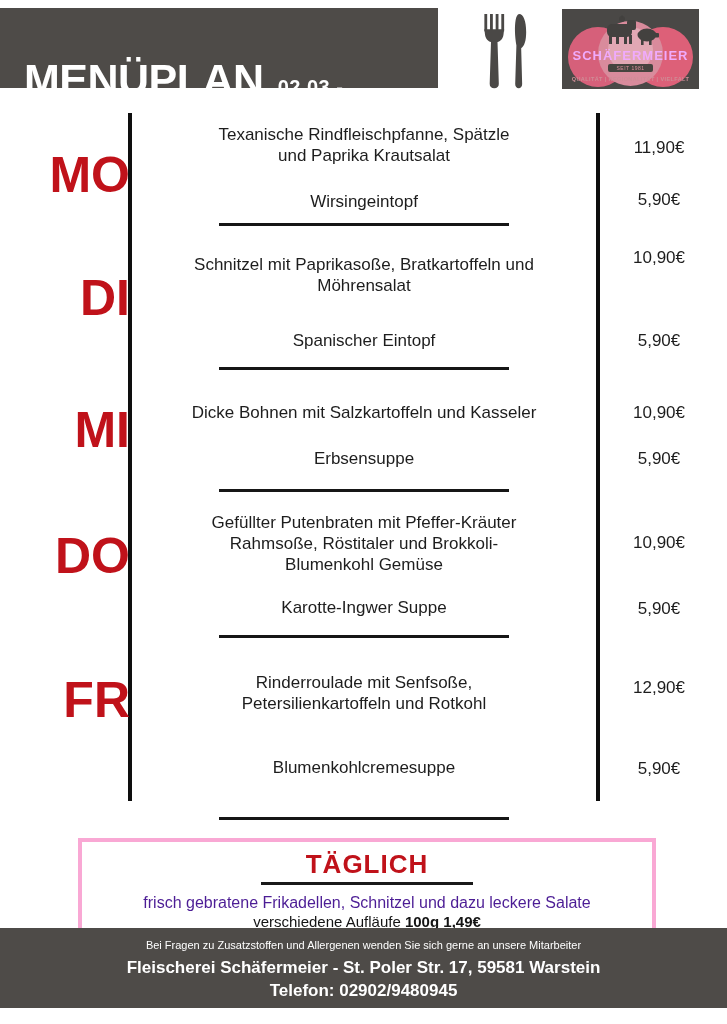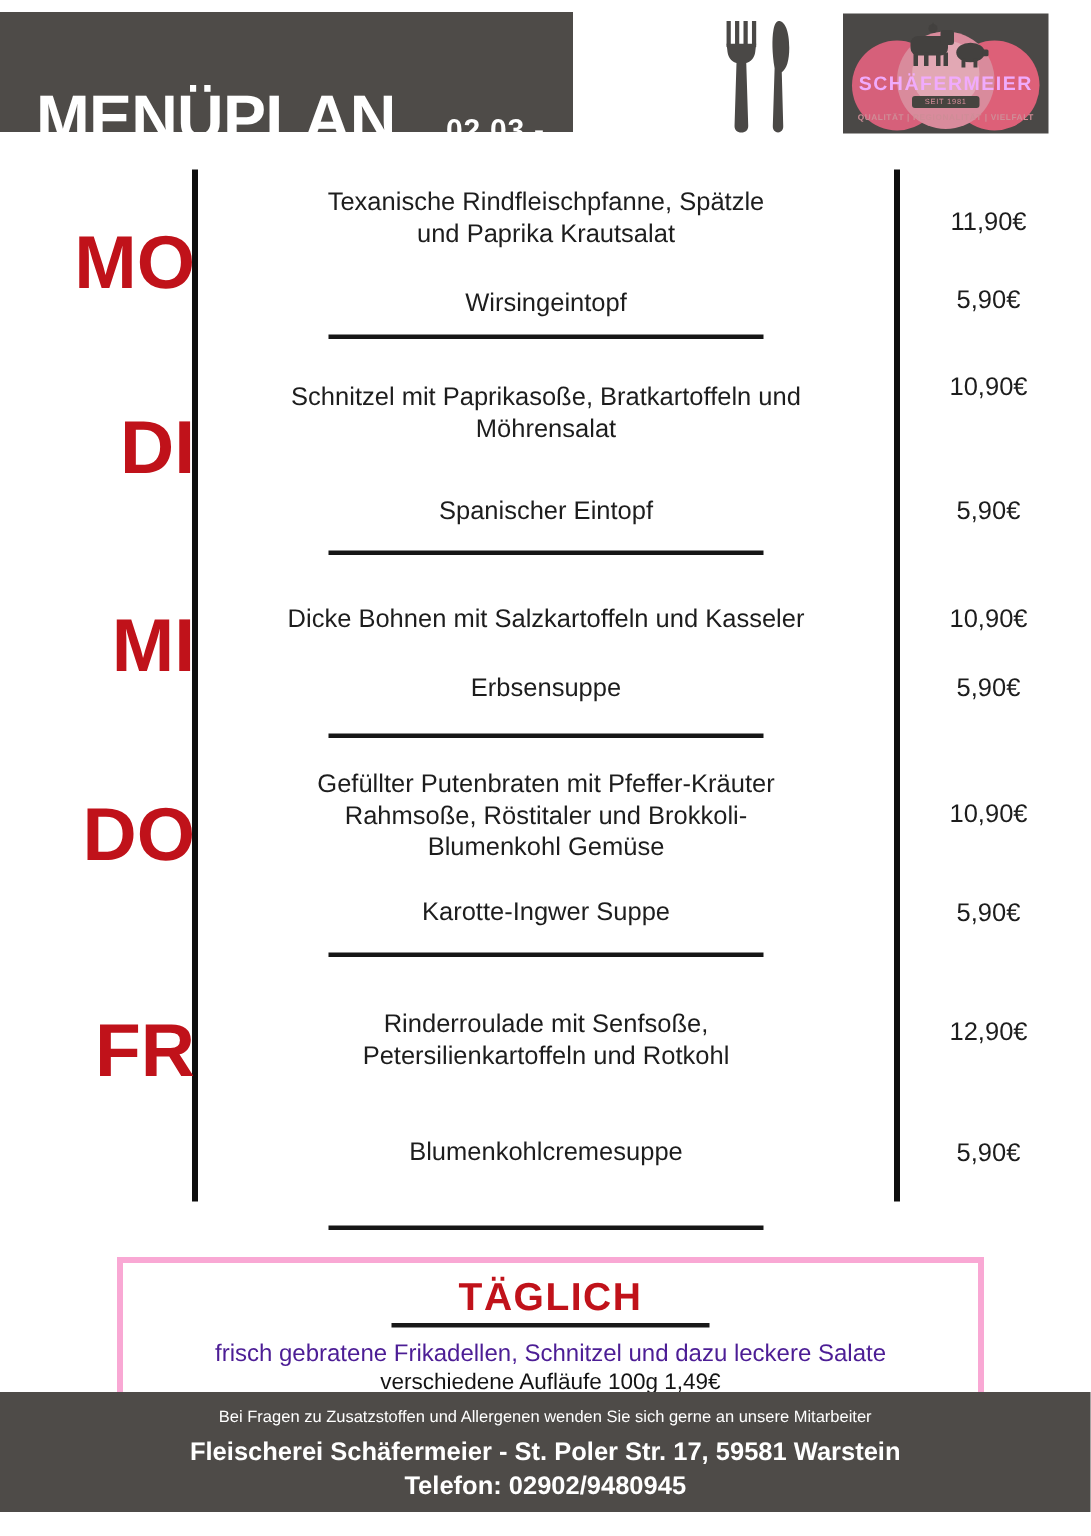--- a/index.html
+++ b/index.html
@@ -6,23 +6,23 @@
   body{
     width:727px;height:1024px;background:#ffffff;
     font-family:"Liberation Sans","DejaVu Sans",sans-serif;
     position:relative;overflow:hidden;
     color:#1d1d1d;
   }
   .page{position:absolute;inset:0;}
 
   
   .header-bar{
-    position:absolute;left:0;top:8px;width:382px;height:80px;
+    position:absolute;left:0;top:8px;width:438px;height:80px;
     background:#4e4b48;display:flex;align-items:baseline;
-    padding:0 0 0 24px;box-sizing:border-box;text-align:center;
+    padding:0 0 0 24px;box-sizing:border-box;
   }
   .header-bar .inner{display:flex;align-items:baseline;gap:14px;margin-top:50px;}
   .title{
     color:#fff;font-size:43px;font-weight:bold;letter-spacing:-0.5px;line-height:1;
   }
   .date-range{color:#fff;font-size:20px;font-weight:bold;letter-spacing:0.5px;}
 
   .utensils{position:absolute;left:478px;top:14px;width:54px;height:76px;}
 
   
@@ -85,21 +85,21 @@
     position:absolute;left:78px;top:838px;width:578px;height:165px;
     border:4px solid #f9a8d4;background:#fff;box-sizing:border-box;
     text-align:center;z-index:1;
   }
   .daily-title{
     margin-top:8px;color:#c0121a;font-size:26px;font-weight:bold;letter-spacing:1px;line-height:1.1;
   }
   .daily-underline{width:212px;height:3px;background:#191919;margin:3px auto 8px auto;}
   .daily-line1{font-size:16px;line-height:19px;color:#4c1d95;}
   .daily-line2{font-size:15px;line-height:19px;color:#141414;}
-  .daily-line2 .b{font-weight:normal;}
+  .daily-line2 .b{font-weight:bold;}
 
   
   .footer-bar{
     position:absolute;left:0;top:928px;width:727px;height:80px;
     background:#4e4b48;z-index:2;color:#fff;text-align:center;
     display:flex;flex-direction:column;justify-content:center;gap:3px;
   }
   .footer-l1{font-size:11px;line-height:19px;}
   .footer-l2{font-size:17px;font-weight:bold;line-height:20px;}
   .footer-l3{font-size:17px;font-weight:bold;line-height:20px;}

